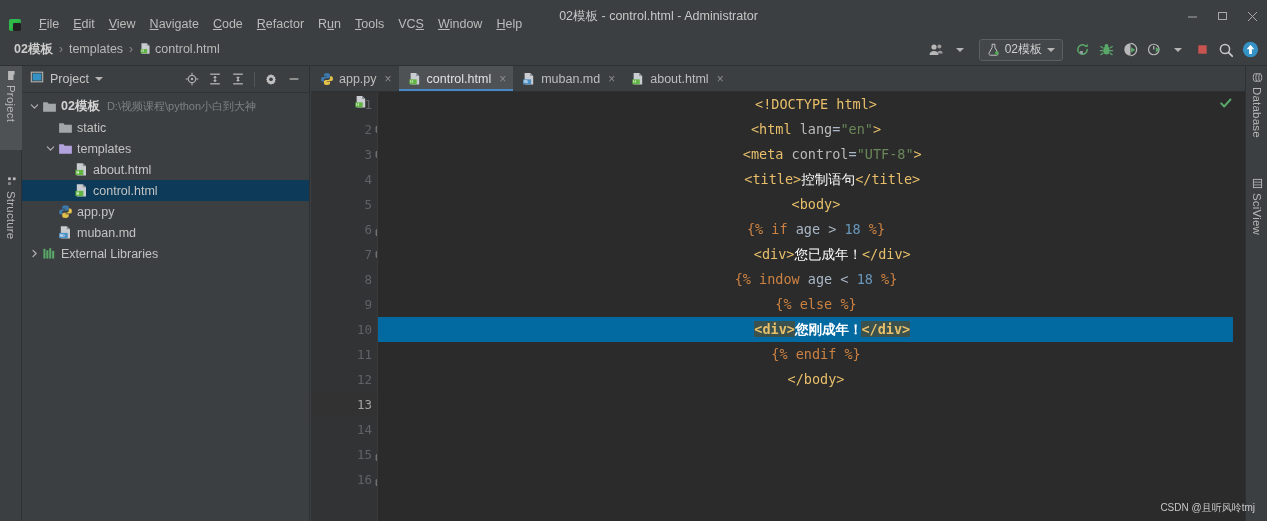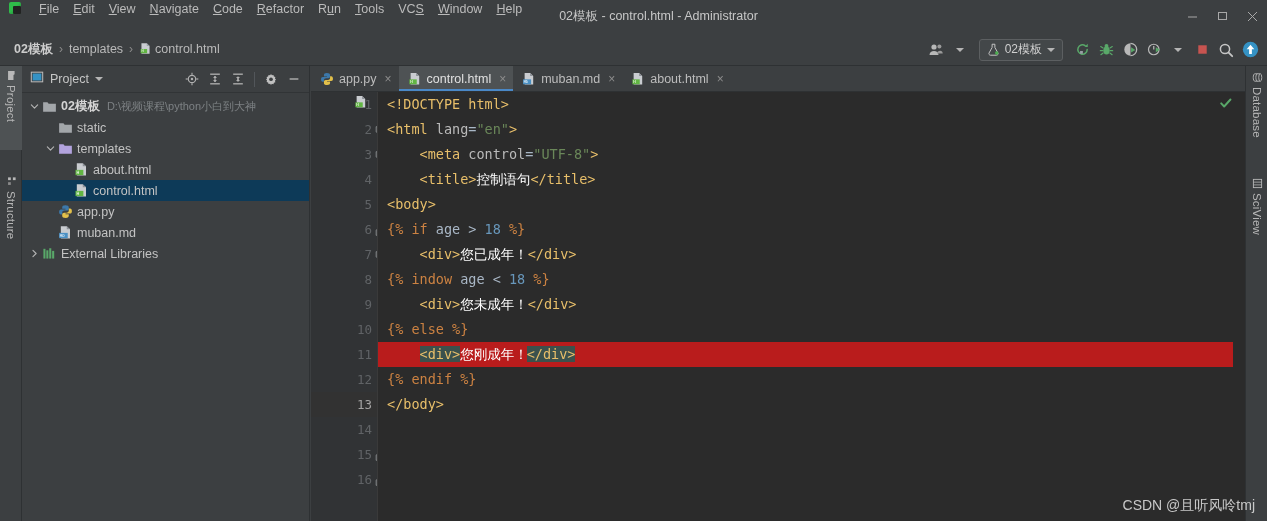--- a/index.html
+++ b/index.html
@@ -8,21 +8,21 @@
     overflow: hidden;
     background: #3c3f41;
     font-family: "Liberation Sans", sans-serif;
     -webkit-font-smoothing: antialiased;
   }
   .app { position: relative; width: 1267px; height: 521px; background: #3c3f41; }
 
   
   .menubar {
     position: absolute; left: 0; top: 0; width: 1267px; height: 33px;
-    background: #3c3f41; display: flex; align-items: flex-start;
+    background: #3c3f41; display: flex; align-items: flex-end;
   }
   .app-logo {
     width: 16px; height: 16px; margin: 0 8px 0 8px; position: relative; flex: none;
   }
   .app-logo .sq1 { position: absolute; left: 1px; top: 2px; width: 12px; height: 12px;
     background: linear-gradient(135deg,#2fbb4a 0%,#2fbb4a 45%,#1d6f2e 100%);
     border-radius: 2px; }
   .app-logo .sq2 { position: absolute; left: 5px; top: 6px; width: 8px; height: 8px;
     background: #222; border-radius: 1px; }
   .menu-item {
@@ -142,43 +142,43 @@
     position: absolute; right: -9px; top: 50%; transform: translateY(-50%);
     width: 11px; height: 11px;
   }
   .ficon { position: absolute; left: 43px; top: 3px; }
 
   .code {
     flex: 1; position: relative; background: #2b2b2b;
     font-family: "DejaVu Sans Mono", monospace; font-size: 13.5px;
     border-left: 1px solid #3a3a3a;
   }
-  .cline { height: 25px; line-height: 25px; white-space: pre; padding-left: 9px; color: #a9b7c6; }
-  .cline.cur { background: #b91c1c; }
+  .cline { height: 25px; line-height: 25px; white-space: pre; padding-left: 9px; color: #a9b7c6; text-align: center; }
+  .cline.cur { background: #0369a1; font-weight: bold; }
 
   .tk-tag { color: #e8bf6a; }
   .tk-attr { color: #bababa; }
   .tk-str { color: #6a8759; }
   .tk-txt { color: #ffffff; }
   .tk-jin { color: #cc8242; }
   .tk-kw  { color: #cc8242; }
   .tk-num { color: #6897bb; }
   .tk-op  { color: #a9b7c6; }
   .hl { background: #3b514d; }
   .caretbar {
     display: inline-block; width: 1px; height: 15px; background: #d0d0d0;
     vertical-align: -3px; margin: 0 -1px;
   }
   .inspect-ok { position: absolute; right: 12px; top: 4px; }
 
   .scrollmark { position: absolute; right: 0; top: 0; width: 12px; height: 100%; background: #2b2b2b; }
 
   .watermark {
     position: absolute; right: 12px; bottom: 6px;
-    color: #d6d6d6; font-size: 14px; opacity: .92; white-space: nowrap;
+    color: #d6d6d6; font-size: 10px; opacity: .92; white-space: nowrap;
   }
 </style>
 </head>
 <body>
 
 <div class="app">
 
   <div class="menubar">
     <div class="app-logo">
       <div class="sq1"></div>
@@ -621,21 +621,20 @@
           </svg>
         </div>
       <div class="cline"><span class="tk-tag">&lt;!DOCTYPE html&gt;</span></div>
           <div class="cline"><span class="tk-tag">&lt;html </span><span class="tk-attr">lang</span><span class="tk-op">=</span><span class="tk-str">"en"</span><span class="tk-tag">&gt;</span></div>
           <div class="cline"><span class="tk-tag">    &lt;meta </span><span class="tk-attr">control</span><span class="tk-op">=</span><span class="tk-str">"UTF-8"</span><span class="tk-tag">&gt;</span></div>
           <div class="cline"><span class="tk-tag">    &lt;title&gt;</span><span class="tk-txt">控制语句</span><span class="tk-tag">&lt;/title&gt;</span></div>
           <div class="cline"><span class="tk-tag">&lt;body&gt;</span></div>
           <div class="cline"><span class="tk-jin">{% </span><span class="tk-kw">if</span><span class="tk-op"> age </span><span class="tk-op">&gt;</span><span class="tk-op"> </span><span class="tk-num">18</span><span class="tk-jin"> %}</span></div>
           <div class="cline"><span class="tk-tag">    &lt;div&gt;</span><span class="tk-txt">您已成年！</span><span class="tk-tag">&lt;/div&gt;</span></div>
           <div class="cline"><span class="tk-jin">{% </span><span class="tk-kw">indow</span><span class="tk-op"> age </span><span class="tk-op">&lt;</span><span class="tk-op"> </span><span class="tk-num">18</span><span class="tk-jin"> %}</span></div>
-          <div class="cline"><span class="tk-tag">    &lt;div&gt;</span><span class="tk-txt">您未成年！</span><span class="tk-tag">&lt;/div&gt;</span></div>
           <div class="cline"><span class="tk-jin">{% </span><span class="tk-kw">else</span><span class="tk-jin"> %}</span></div>
           <div class="cline cur"><span class="tk-op">    </span><span class="tk-tag hl">&lt;div&gt;</span><span class="tk-txt">您刚成年！</span><span class="caretbar"></span><span class="tk-tag hl">&lt;/div&gt;</span></div>
           <div class="cline"><span class="tk-jin">{% </span><span class="tk-kw">endif</span><span class="tk-jin"> %}</span></div>
           <div class="cline"><span class="tk-tag">&lt;/body&gt;</span></div>
         </div>
       <div class="scrollmark"></div>
     </div>
   </div>
 
   <div class="watermark">CSDN @且听风呤tmj</div>

